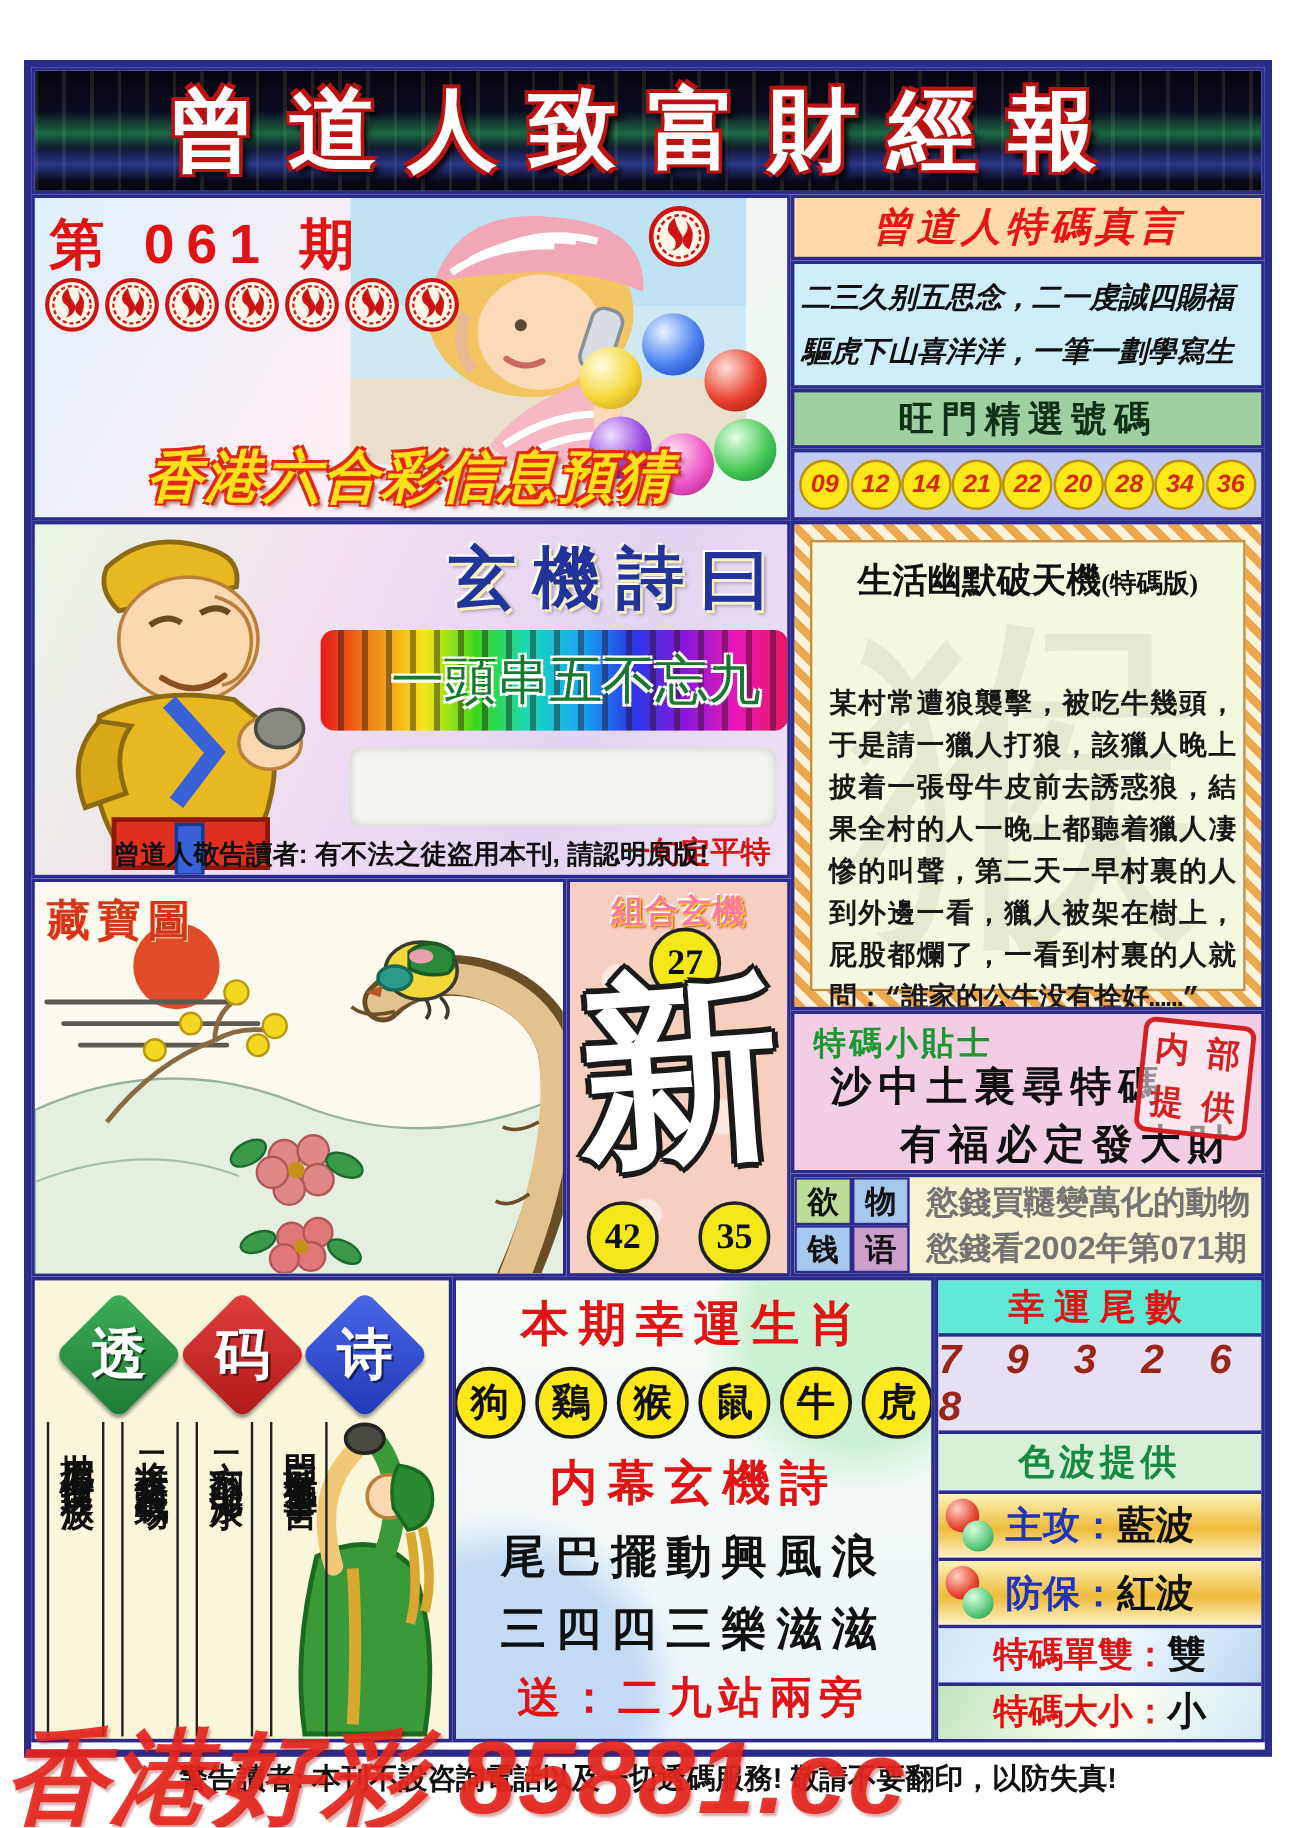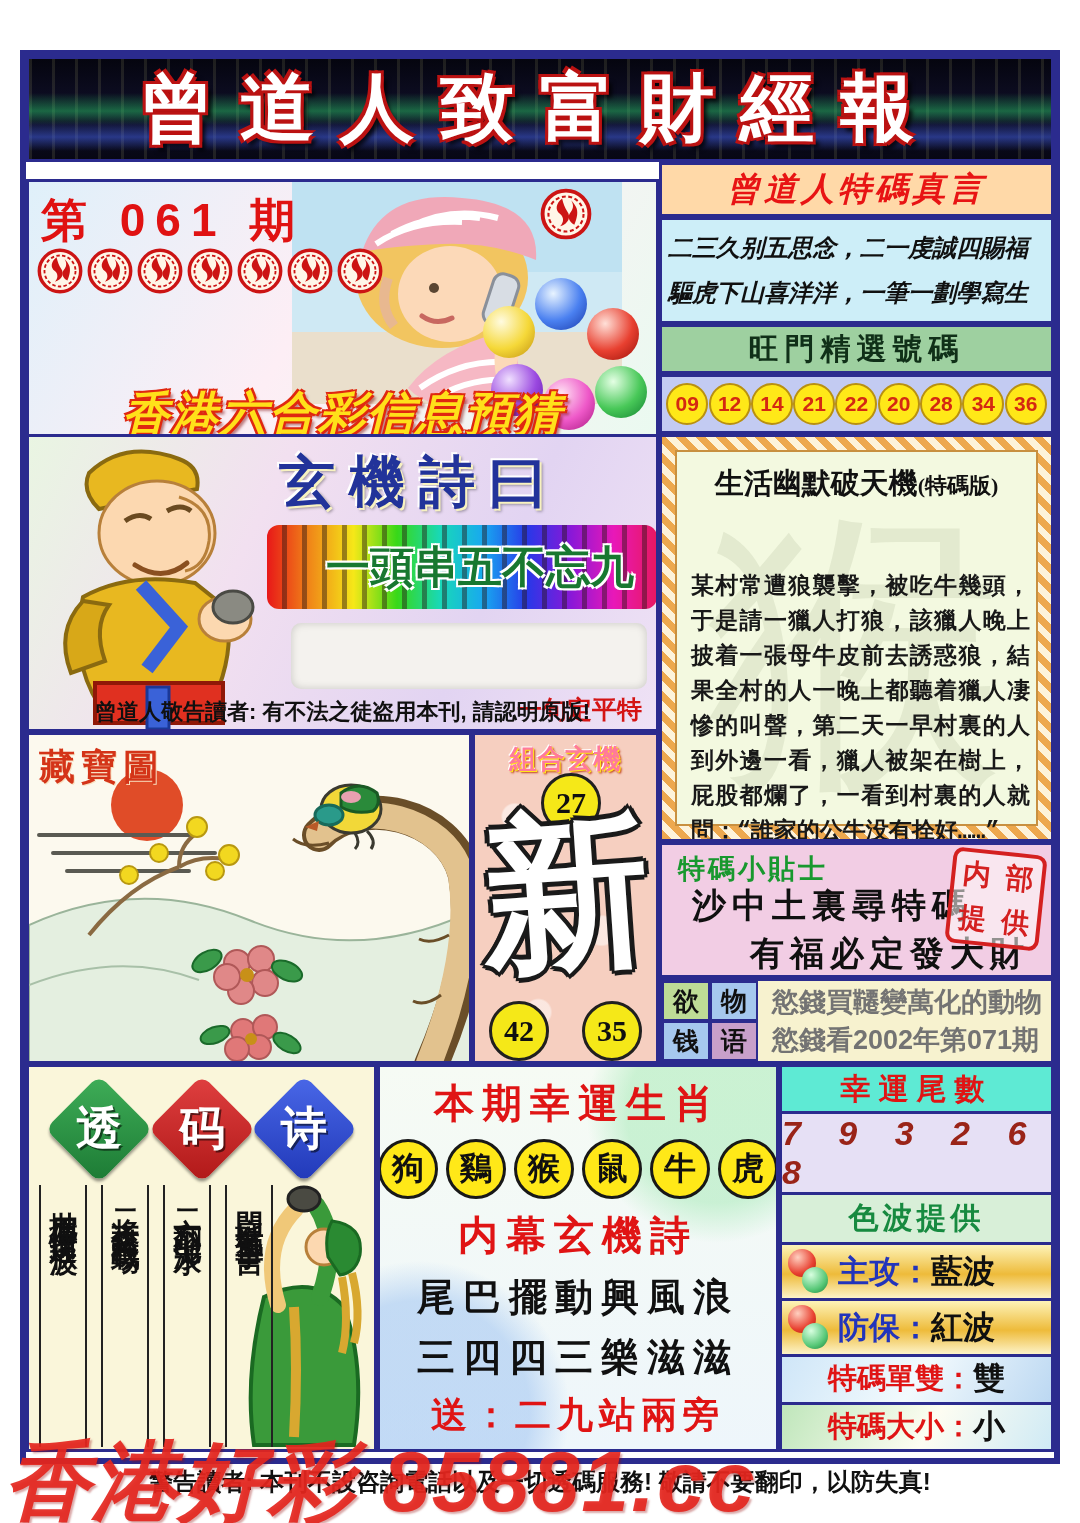--- a/index.html
+++ b/index.html
@@ -15,21 +15,21 @@
     background:
       linear-gradient(180deg,rgba(30,200,90,0) 34%,rgba(40,210,100,.45) 52%,rgba(30,160,70,0) 66%),
       linear-gradient(180deg,rgba(60,90,230,0) 62%,rgba(70,100,240,.5) 78%,rgba(40,60,180,0) 92%),
       repeating-linear-gradient(90deg,rgba(255,255,160,.10) 0 3px,rgba(0,0,0,0) 3px 23px),
       linear-gradient(180deg,#05050f 0%,#10102a 55%,#070714 100%);
     display:flex;align-items:center;justify-content:center;}
   #masthead .title{font-size:74px;font-weight:bold;letter-spacing:26px;color:#ffffff;white-space:nowrap;
     text-shadow:3px 3px 0 #bb1212,-3px -3px 0 #bb1212,-3px 3px 0 #bb1212,3px -3px 0 #bb1212,
                 6px 6px 4px rgba(0,0,0,.8);}
   
-  #hero{left:0;top:123px;width:633px;height:272px;
+  #hero{left:0;top:106px;width:633px;height:272px;
     background:linear-gradient(120deg,#dff0fa 0%,#fdeef5 45%,#eafaf0 100%);}
   #issue-no{left:12px;top:8px;font-size:46px;font-weight:bold;color:#e01212;letter-spacing:10px;}
   #medal-row{left:8px;top:66px;display:flex;gap:4px;}
   .med{width:46px;height:46px;display:block;}
   #stamp-tr{right:64px;top:6px;}
   #hero-title{left:0;bottom:2px;width:100%;text-align:center;font-size:47px;font-weight:bold;font-style:italic;
     color:#ffe01a;white-space:nowrap;letter-spacing:2px;
     text-shadow:2px 2px 0 #e02810,-2px -2px 0 #e02810,-2px 2px 0 #e02810,2px -2px 0 #e02810,4px 4px 3px rgba(120,0,0,.5);}
   #girl-art{right:34px;top:0;width:330px;height:222px;}
   #balls{left:444px;top:96px;width:170px;height:150px;}
@@ -41,34 +41,34 @@
   #truth-body{left:633px;top:161px;width:395px;height:107px;background:#cdeef8;
     display:flex;flex-direction:column;justify-content:space-evenly;padding:0 6px;}
   #truth-body div{font-size:24px;font-weight:bold;font-style:italic;color:#101010;white-space:nowrap;}
   #hot-head{left:633px;top:268px;width:395px;height:50px;background:#9ed0a0;
     display:flex;align-items:center;justify-content:center;}
   #hot-head span{font-size:30px;font-weight:bold;color:#103018;letter-spacing:6px;}
   #hot-nums{left:633px;top:318px;width:395px;height:60px;background:#c3cbf2;
     display:flex;align-items:center;justify-content:space-evenly;padding:0 4px;}
   .num-circle{width:38px;height:38px;border-radius:50%;background:#ffe818;border:2px solid #b99010;
     display:flex;align-items:center;justify-content:center;font-size:21px;font-weight:bold;
-    color:#d42812;}
+    font-style:italic;color:#d42812;}
   
   #mystic{left:0;top:378px;width:633px;height:298px;
     background:linear-gradient(115deg,#e9f5e2 0%,#f2e0f0 35%,#e2d4f2 70%,#efe2f5 100%);}
   #oldman-art{left:0;bottom:0;width:250px;height:292px;}
-  #mystic-title{left:250px;top:8px;width:375px;text-align:left;font-size:56px;font-weight:bold;
+  #mystic-title{left:250px;top:8px;width:375px;text-align:right;font-size:56px;font-weight:bold;
     color:#22339a;letter-spacing:14px;white-space:nowrap;
     text-shadow:2px 2px 0 #f8f2c0,-2px -2px 0 #ffffff,3px 3px 3px rgba(0,0,0,.35);}
   #rainbow{left:238px;top:88px;width:390px;height:84px;border-radius:12px;
     background:
       repeating-linear-gradient(90deg,rgba(0,0,0,0) 0 15px,rgba(40,20,20,.45) 15px 20px),
       linear-gradient(90deg,#e81818,#f08818,#f5e818,#38d818,#18d8b8,#18a8f0,#2838e8,#8818d8,#e818b8,#e81860);
     display:flex;align-items:center;justify-content:center;}
-  #rainbow span{font-size:44px;font-weight:bold;color:#187830;white-space:nowrap;
+  #rainbow span{font-size:44px;font-weight:normal;color:#187830;white-space:nowrap;
     text-shadow:2px 2px 0 #ffffff,-2px -2px 0 #ffffff,-2px 2px 0 #ffffff,2px -2px 0 #ffffff;padding-left:36px;}
   #whitebox{left:262px;top:186px;width:356px;height:66px;background:#f4f2ee;border-radius:10px;
     box-shadow:inset 0 0 8px rgba(0,0,0,.18);}
   #pingte{right:14px;top:256px;font-size:25px;font-weight:bold;color:#d41414;}
   #notice{left:0;bottom:2px;width:100%;text-align:center;font-size:22px;font-weight:bold;color:#101010;
     white-space:nowrap;}
   
   #humor{left:633px;top:378px;width:395px;height:408px;padding:13px;box-sizing:border-box;
     background:
       repeating-linear-gradient(45deg,#eda84e 0 7px,#fdf3da 7px 14px);}

